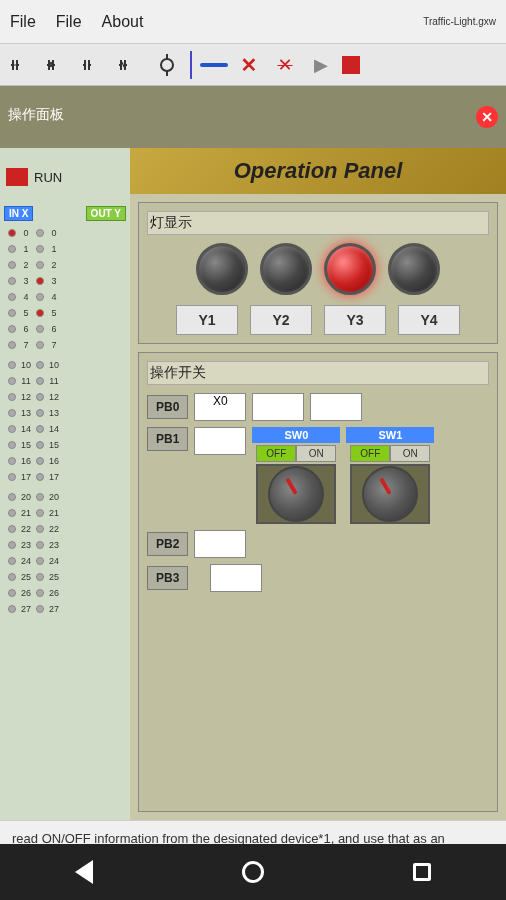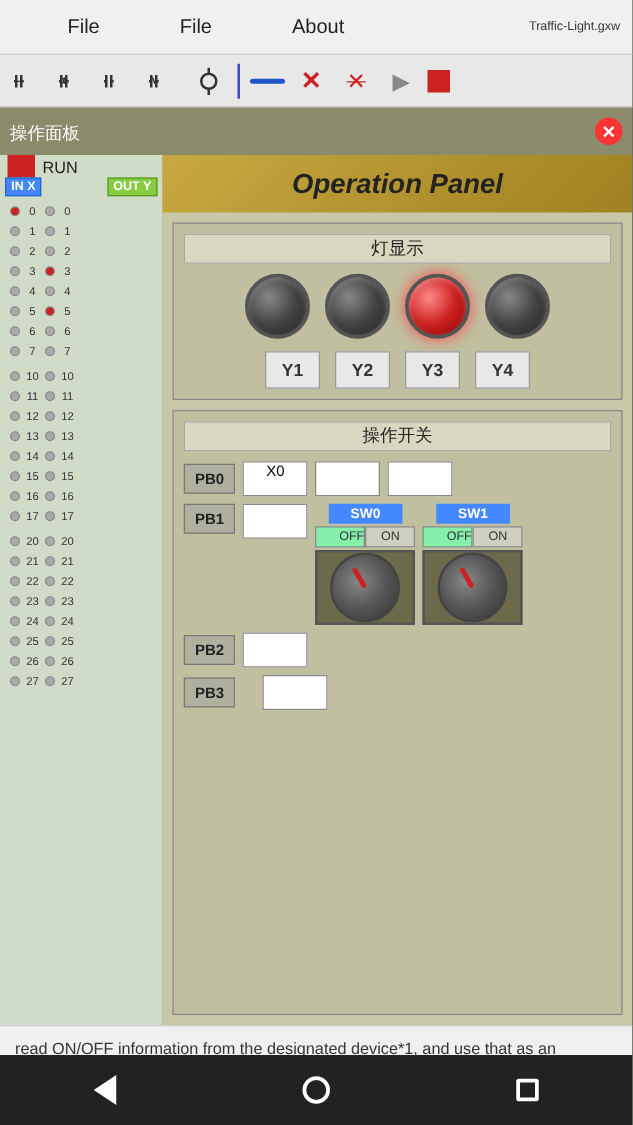--- a/index.html
+++ b/index.html
@@ -42,21 +42,20 @@
       display: flex;
       align-items: center;
       padding: 0 10px;
       gap: 20px;
       border-bottom: 1px solid #ccc;
     }
     .menu-item {
       font-size: 16px;
       color: #222;
       cursor: pointer;
-      margin-left: 44px;
     }
     .menu-title {
       margin-left: auto;
       font-size: 10px;
       color: #333;
     }
 
     
     .toolbar {
       width: 506px;
@@ -149,23 +148,23 @@
     }
     .io-num {
       width: 16px;
       text-align: center;
       font-size: 9px;
     }
 
     
     .panel-title-bar {
       background: #8b8b6b;
-      padding: 8px 8px;
-      display: flex;
-      align-items: flex-end;
+      padding: 20px 8px;
+      display: flex;
+      align-items: flex-start;
       justify-content: space-between;
     }
     .panel-title-text {
       color: white;
       font-size: 14px;
     }
     .panel-close-btn {
       width: 22px;
       height: 22px;
       background: #ff3333;
@@ -200,21 +199,21 @@
     }
 
     
     .light-section {
       background: #c0c0a0;
       margin: 8px;
       border: 1px solid #888;
       padding: 8px;
     }
     .section-label {
-      text-align: center;
+      text-align: left;
       font-size: 14px;
       color: #222;
       margin-bottom: 8px;
       border: 1px solid #aaa;
       padding: 2px;
       background: #d8d8c0;
     }
     .lights-row {
       display: flex;
       justify-content: center;
@@ -232,21 +231,21 @@
     .light-ball.active-red {
       background: radial-gradient(circle at 35% 35%, #ff8888, #cc2222, #880000);
       box-shadow: 0 0 12px #ff4444, inset 0 2px 4px rgba(255,255,255,0.3);
     }
     .light-labels-row {
       display: flex;
       justify-content: center;
       gap: 12px;
     }
     .light-label-btn {
-      width: 44px;
+      width: 62px;
       height: 30px;
       background: #e8e8e8;
       border: 1px solid #999;
       display: flex;
       align-items: center;
       justify-content: center;
       font-size: 14px;
       font-weight: bold;
       color: #333;
       cursor: pointer;
@@ -286,33 +285,33 @@
       flex-direction: column;
       align-items: center;
       gap: 2px;
     }
     .sw-label {
       background: #4488ff;
       color: white;
       font-size: 11px;
       font-weight: bold;
       padding: 2px 12px;
-      width: 59px;
+      width: 88px;
       text-align: center;
     }
     .sw-off-on {
       display: flex;
       width: 80px;
     }
     .sw-off {
       flex: 1;
-      background: #86efac;
+      background: #84cc16;
       border: 1px solid #888;
       font-size: 10px;
-      text-align: right;
+      text-align: center;
       padding: 2px 0;
       color: #333;
       cursor: pointer;
     }
     .sw-on {
       flex: 1;
       background: #d0d0c0;
       border: 1px solid #888;
       font-size: 10px;
       text-align: center;
@@ -417,21 +416,21 @@
     }
 
     
     .io-section {
       width: 130px;
       background: #d0dcc8;
       display: flex;
       flex-direction: column;
     }
     .io-run-row {
-      padding: 0 6px;
+      padding: 20px 6px;
       display: flex;
       align-items: center;
       gap: 6px;
     }
 
     .io-list {
       padding: 0 2px;
       flex: 1;
     }
 

